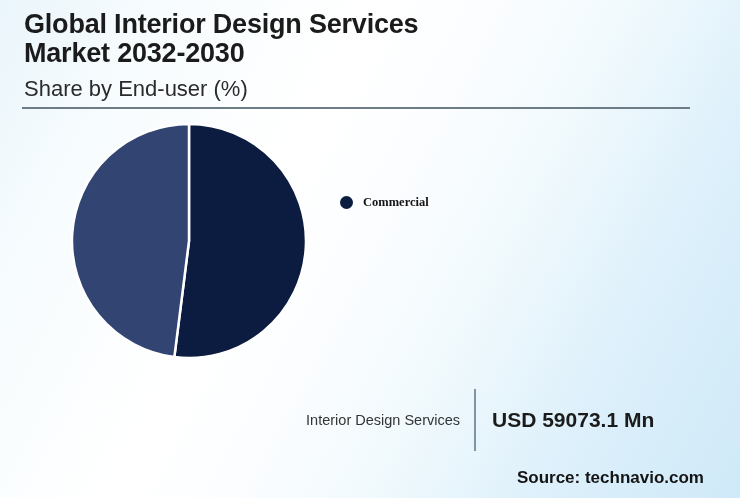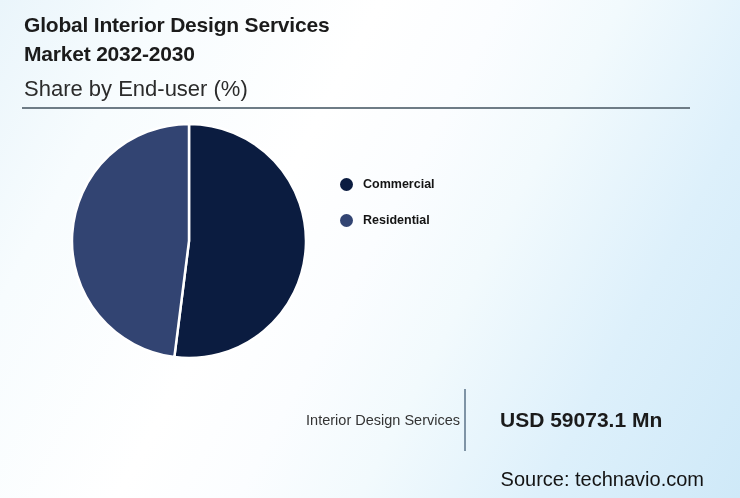--- a/index.html
+++ b/index.html
@@ -28,21 +28,21 @@
   }
 
   
   #header {
     position: absolute;
     left: 24px;
     top: 10px;
     width: 680px;
   }
   .title-line {
-    font-size: 21px;
+    font-size: 27px;
     font-weight: bold;
     color: #1b1b1b;
     line-height: 29px;
     letter-spacing: -0.2px;
     white-space: nowrap;
   }
   #subtitle {
     font-size: 22px;
     font-weight: normal;
     color: #2b2b2b;
@@ -68,21 +68,22 @@
     height: 246px;
   }
   #pie-svg {
     display: block;
   }
 
   
   #legend {
     position: absolute;
     left: 340px;
-    top: 166px;
+    top: 184px;
+    font-family: Liberation Serif, serif;
   }
   .legend-row {
     display: flex;
     align-items: center;
     height: 36px;
   }
   .legend-dot {
     width: 13px;
     height: 13px;
     border-radius: 50%;
@@ -102,45 +103,45 @@
     left: 168px;
     top: 388px;
     width: 540px;
     height: 64px;
     display: flex;
     align-items: center;
   }
   #stat-caption {
     width: 292px;
     text-align: right;
-    padding-right: 4px;
+    padding-right: 14px;
     font-size: 14.5px;
     color: #343434;
     line-height: 30px;
   }
   #stat-divider {
     width: 2px;
     height: 62px;
     background: #7f94a6;
     flex: 0 0 auto;
   }
   #stat-value {
-    padding-left: 34px;
+    padding-left: 16px;
     font-size: 21px;
     font-weight: bold;
     color: #1b1b1b;
     white-space: nowrap;
   }
 
   #source {
     position: absolute;
     right: 36px;
     top: 468px;
-    font-size: 20px;
-    font-weight: normal;
+    font-size: 17px;
+    font-weight: bold;
     color: #141414;
     white-space: nowrap;
   }
 </style>
 </head>
 <body>
 
 <div id="canvas">
 
   <div id="header">
@@ -158,24 +159,20 @@
           <path d="M 123 123 L 108.34 239.08 A 117 117 0 0 1 123.00 6.00 Z" fill="#324472" stroke="#ffffff" stroke-width="2.5"></path>
         </g>
     </svg>
   </div>
 
   <div id="legend">
     <div class="legend-row">
       <span class="legend-dot" style="background: rgb(11, 28, 64);"></span>
       <span class="legend-label">Commercial</span>
     </div>
-    <div class="legend-row">
-      <span class="legend-dot" style="background: rgb(50, 68, 114);"></span>
-      <span class="legend-label">Residential</span>
-    </div>
   </div>
 
   <div id="stat-block">
     <div id="stat-caption">
       <div>Interior Design Services</div>
     </div>
     <div id="stat-divider"></div>
     <div id="stat-value">USD 59073.1 Mn</div>
   </div>
 

